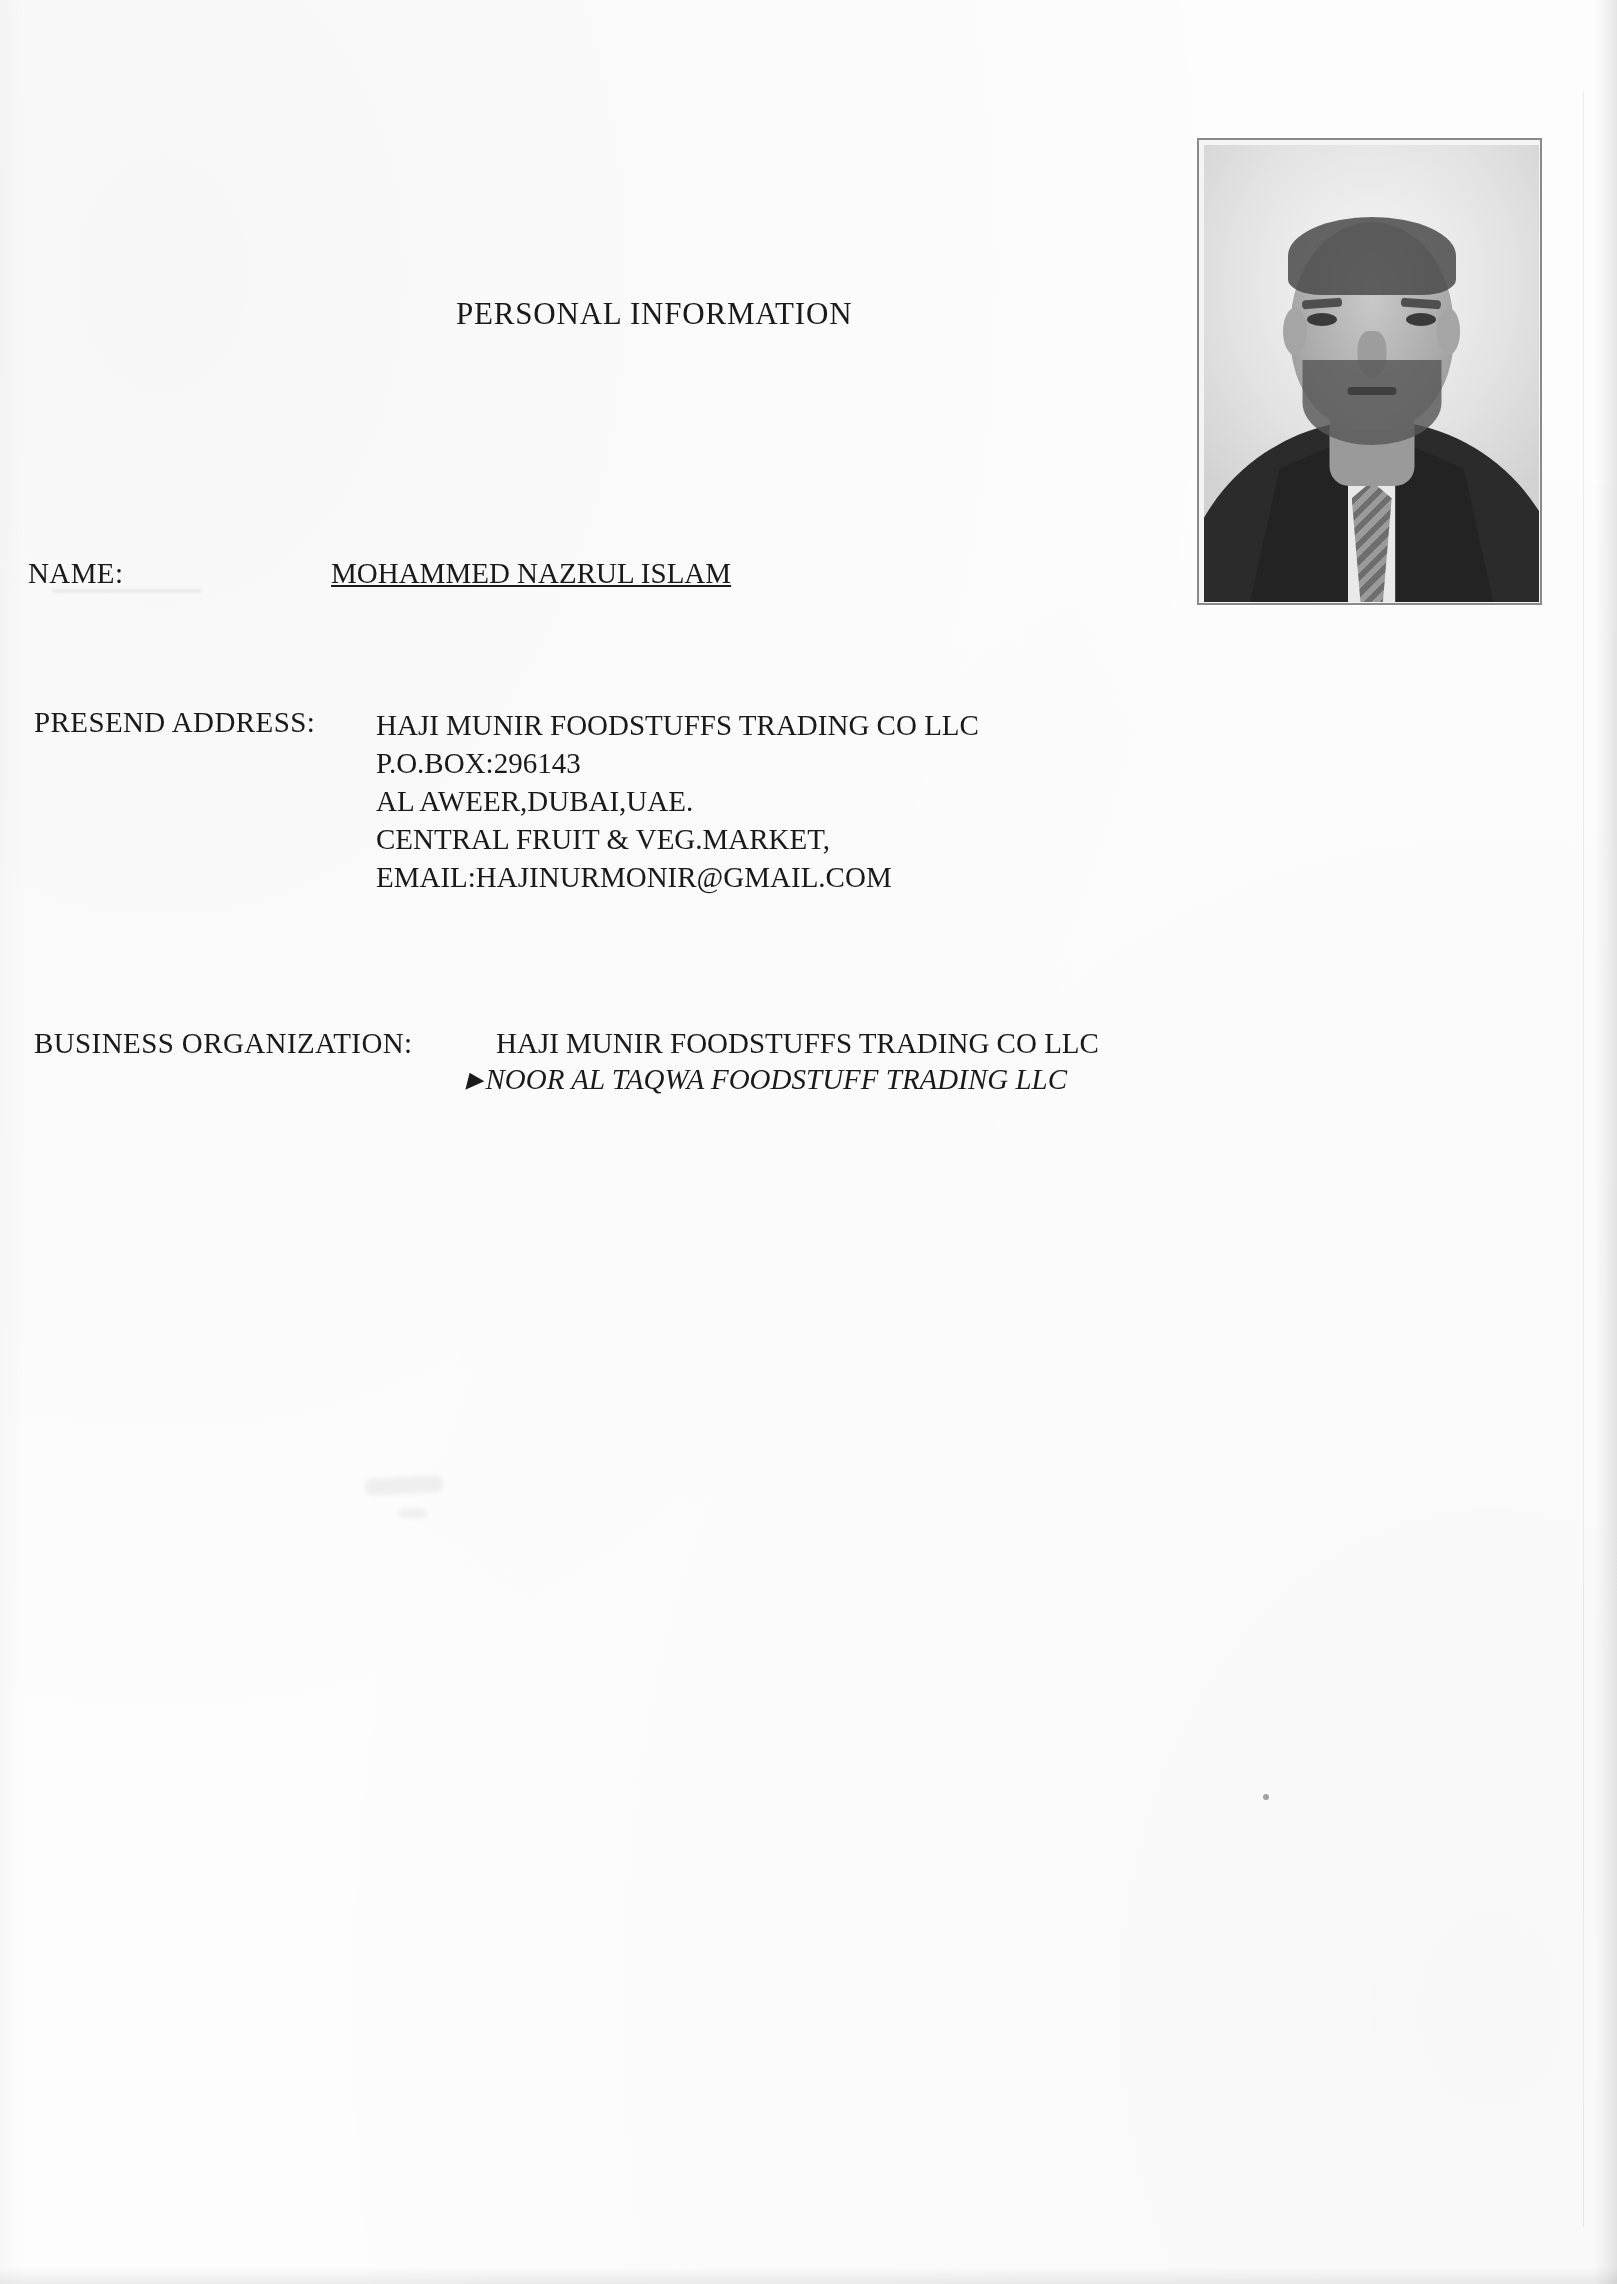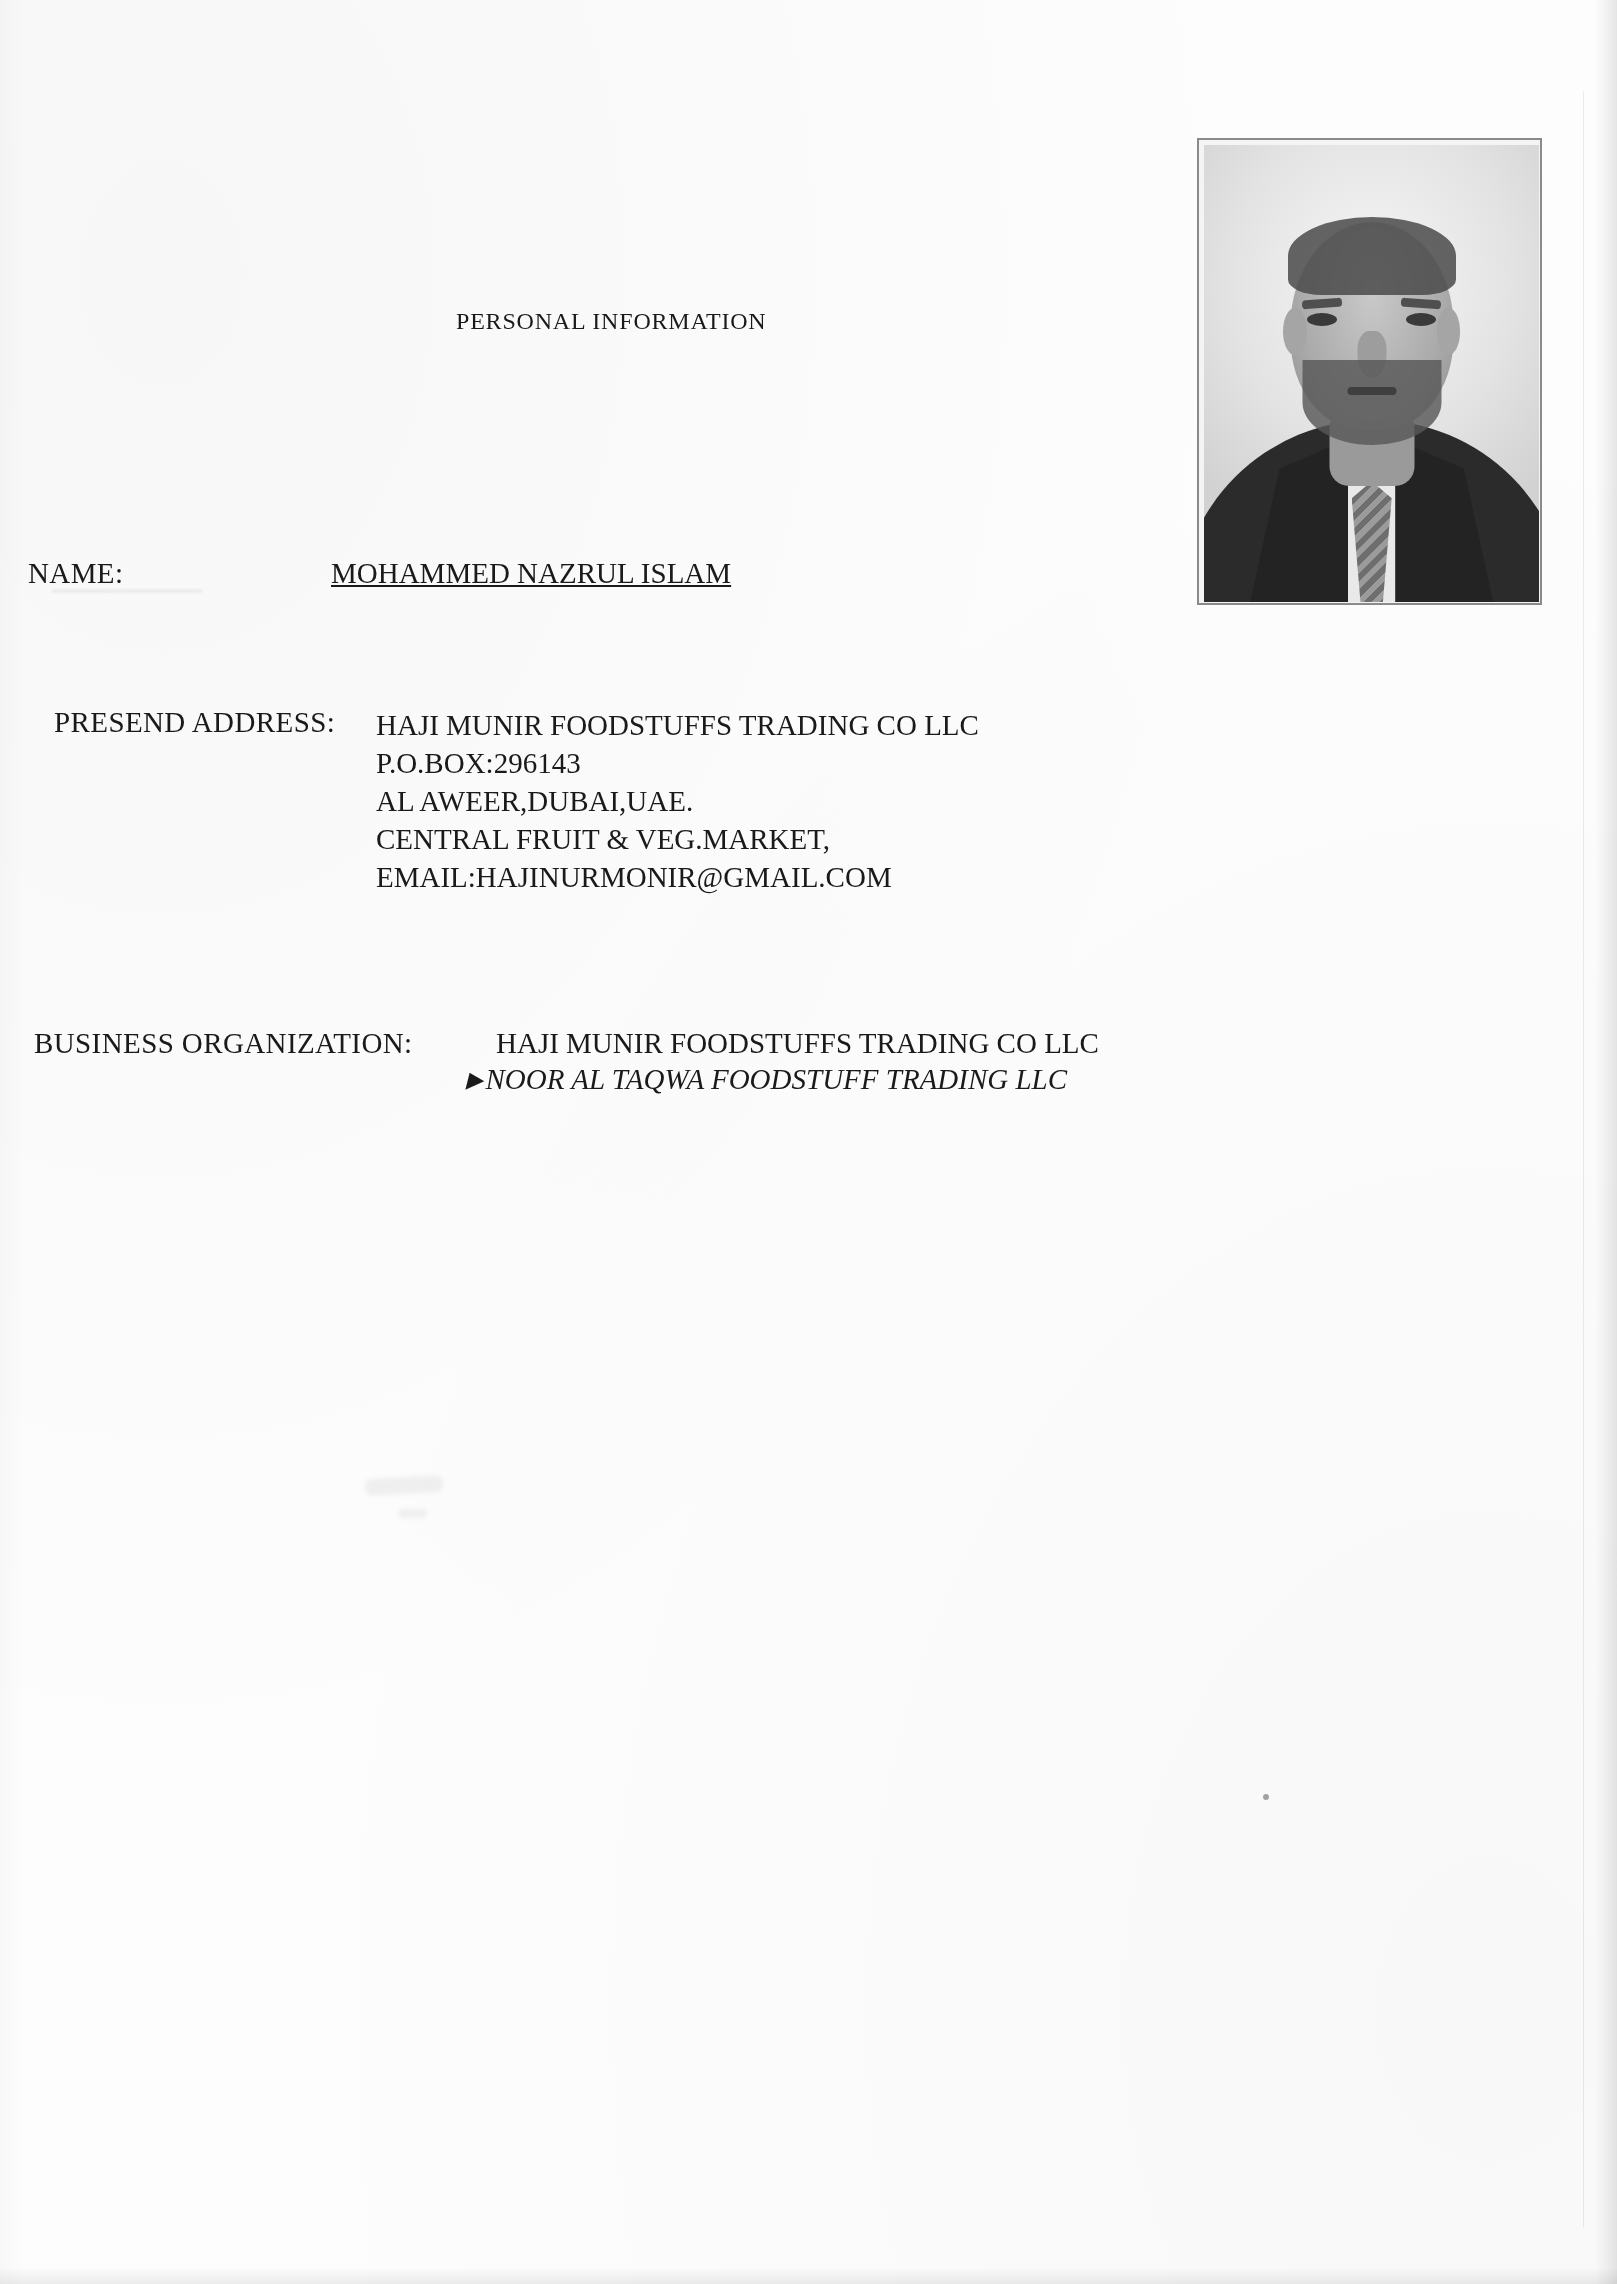--- a/index.html
+++ b/index.html
@@ -54,22 +54,22 @@
     top: 91px;
     right: 34px;
     width: 1.3px;
     height: 2136px;
     background: rgba(0,0,0,0.07);
   }
 
   .title {
     position: absolute;
     left: 456px;
-    top: 308px;
-    font-size: 24px;
+    top: 296px;
+    font-size: 31px;
     letter-spacing: 0.8px;
     white-space: nowrap;
   }
 
   .photo-frame {
     position: absolute;
     left: 1197px;
     top: 138px;
     width: 345px;
     height: 467px;
@@ -228,21 +228,21 @@
   .field {
     position: absolute;
     font-size: 29px;
     white-space: nowrap;
   }
   .label { letter-spacing: 0.4px; }
 
   .name-label { left: 28px;  top: 557px; }
   .name-value { left: 331px; top: 557px; text-decoration: underline; }
 
-  .addr-label { left: 34px;  top: 706px; margin-left: 20px; }
+  .addr-label { left: 34px;  top: 706px; }
   .addr-block {
     position: absolute;
     left: 376px;
     top: 706px;
     font-size: 29px;
     line-height: 38px;
   }
   .addr-block div { white-space: nowrap; }
 
   .biz-label { left: 34px;  top: 1027px; }

